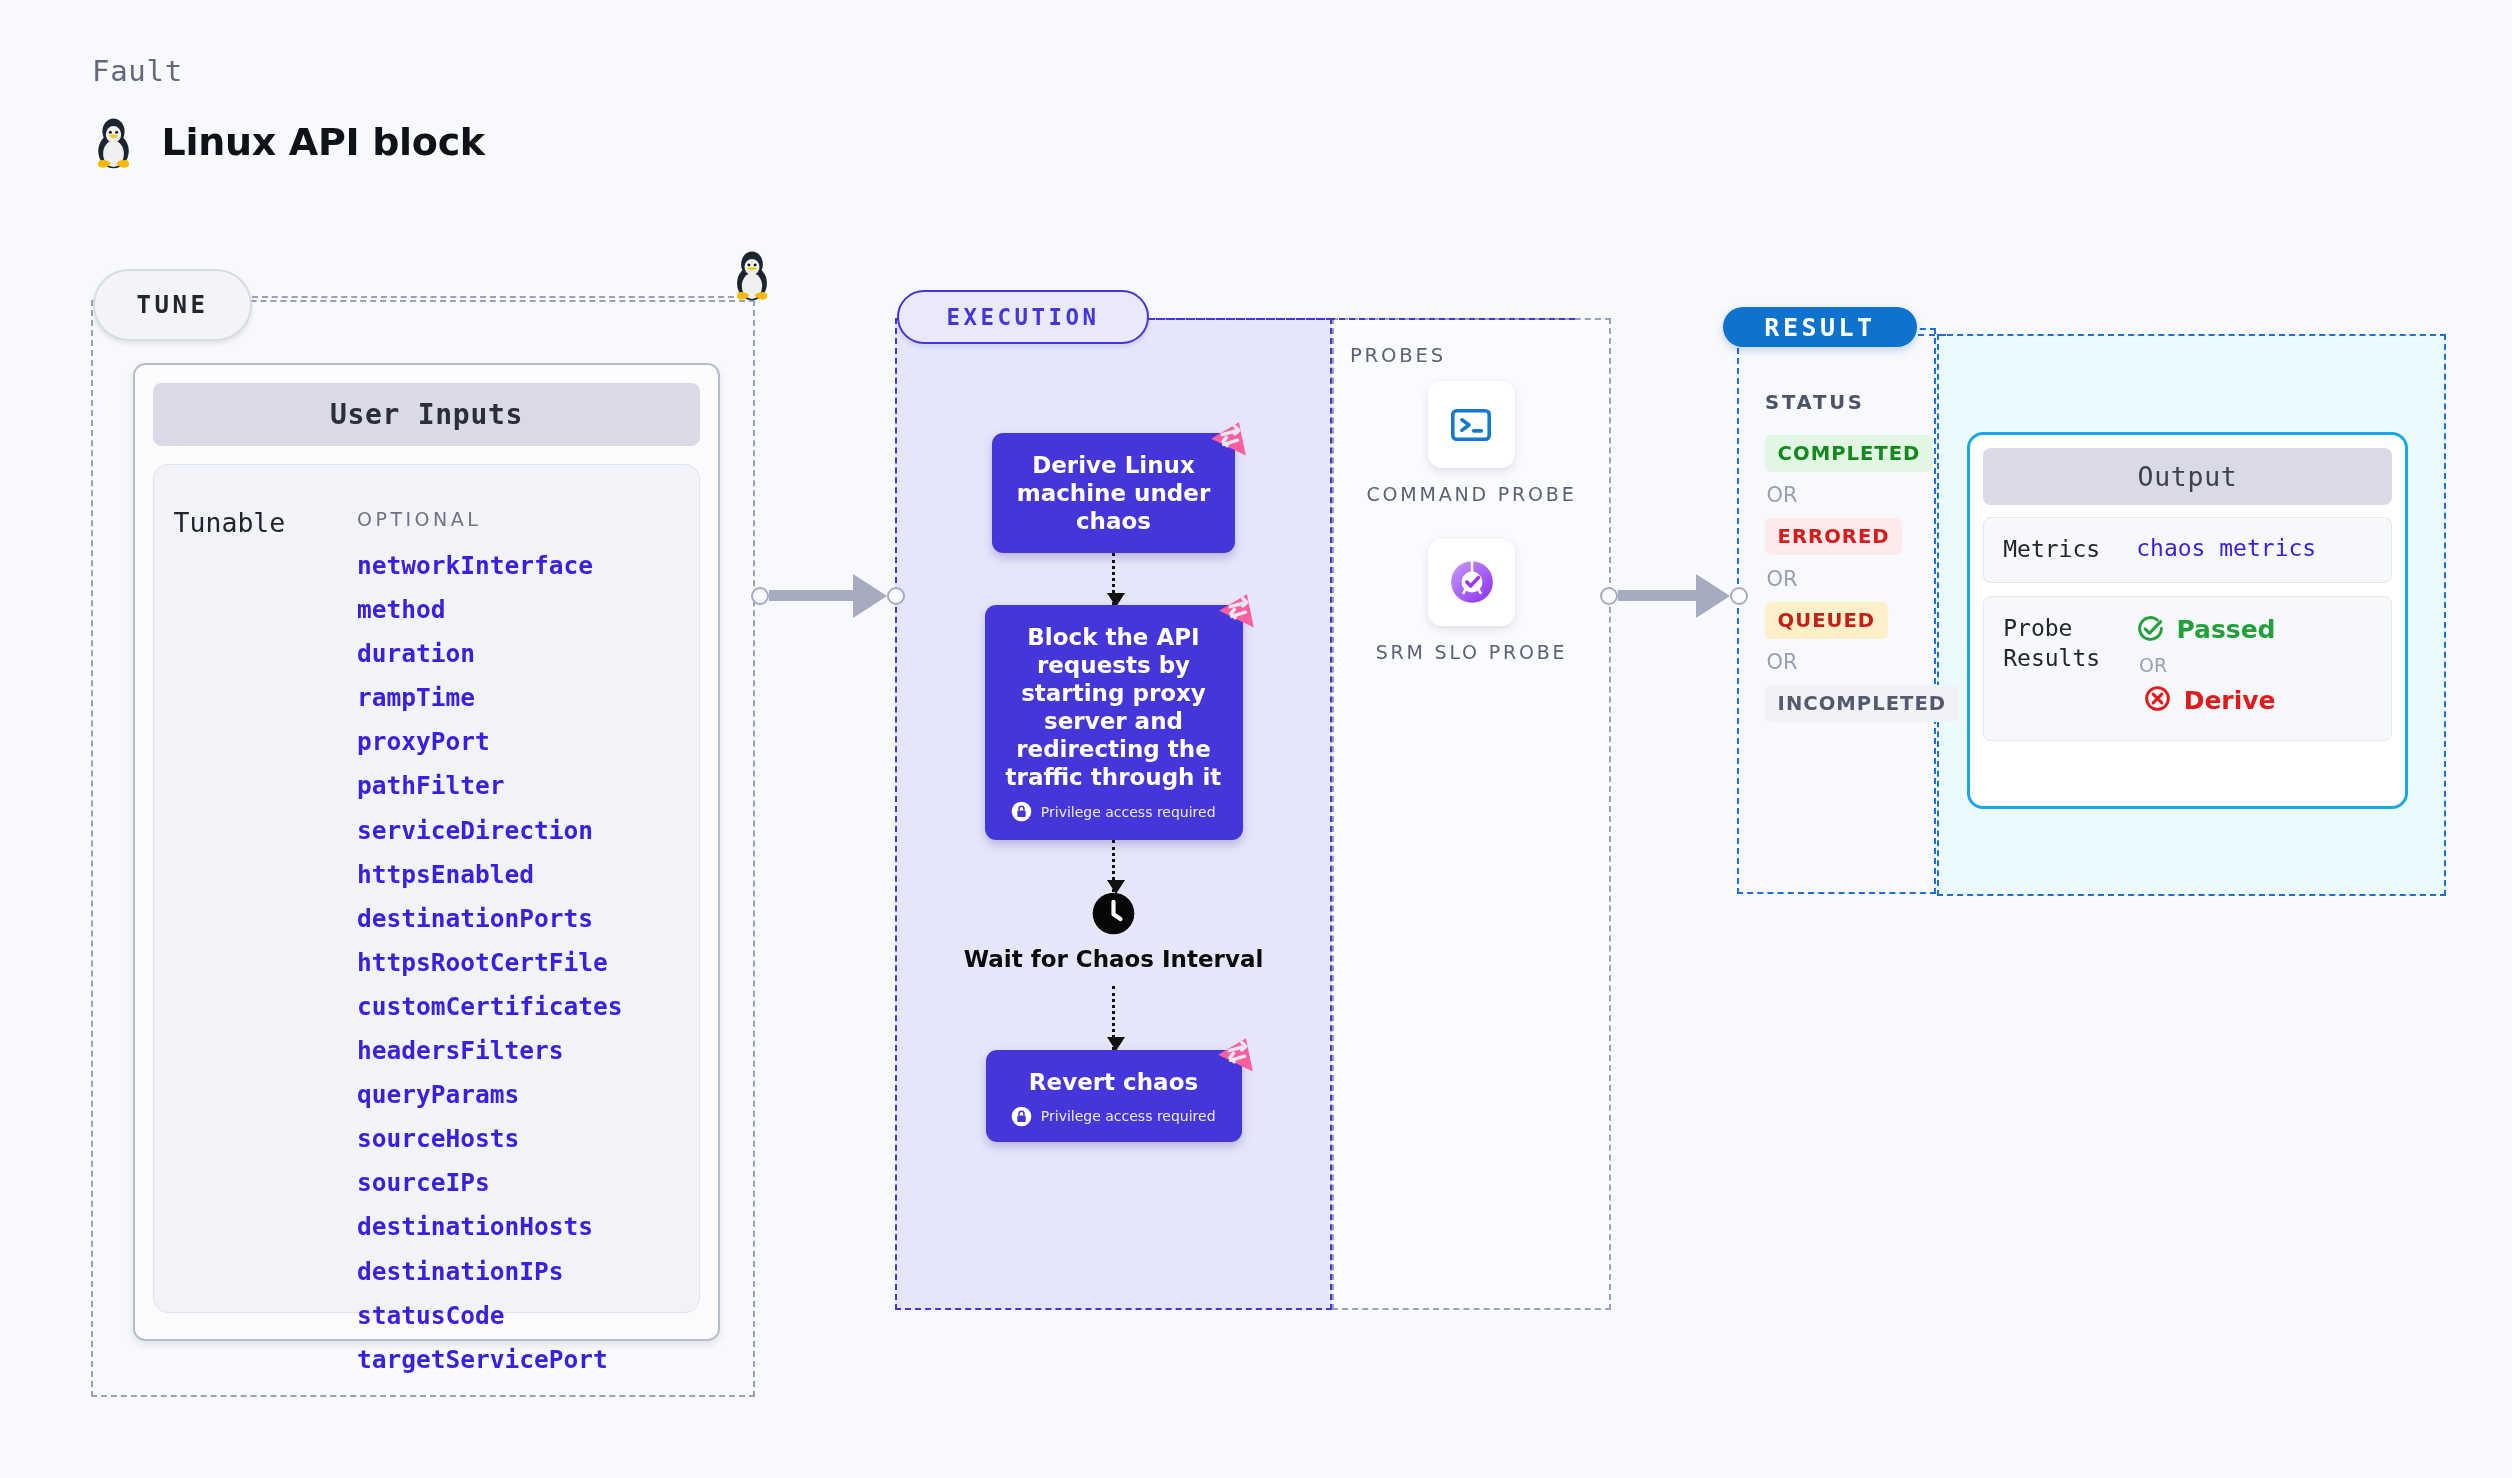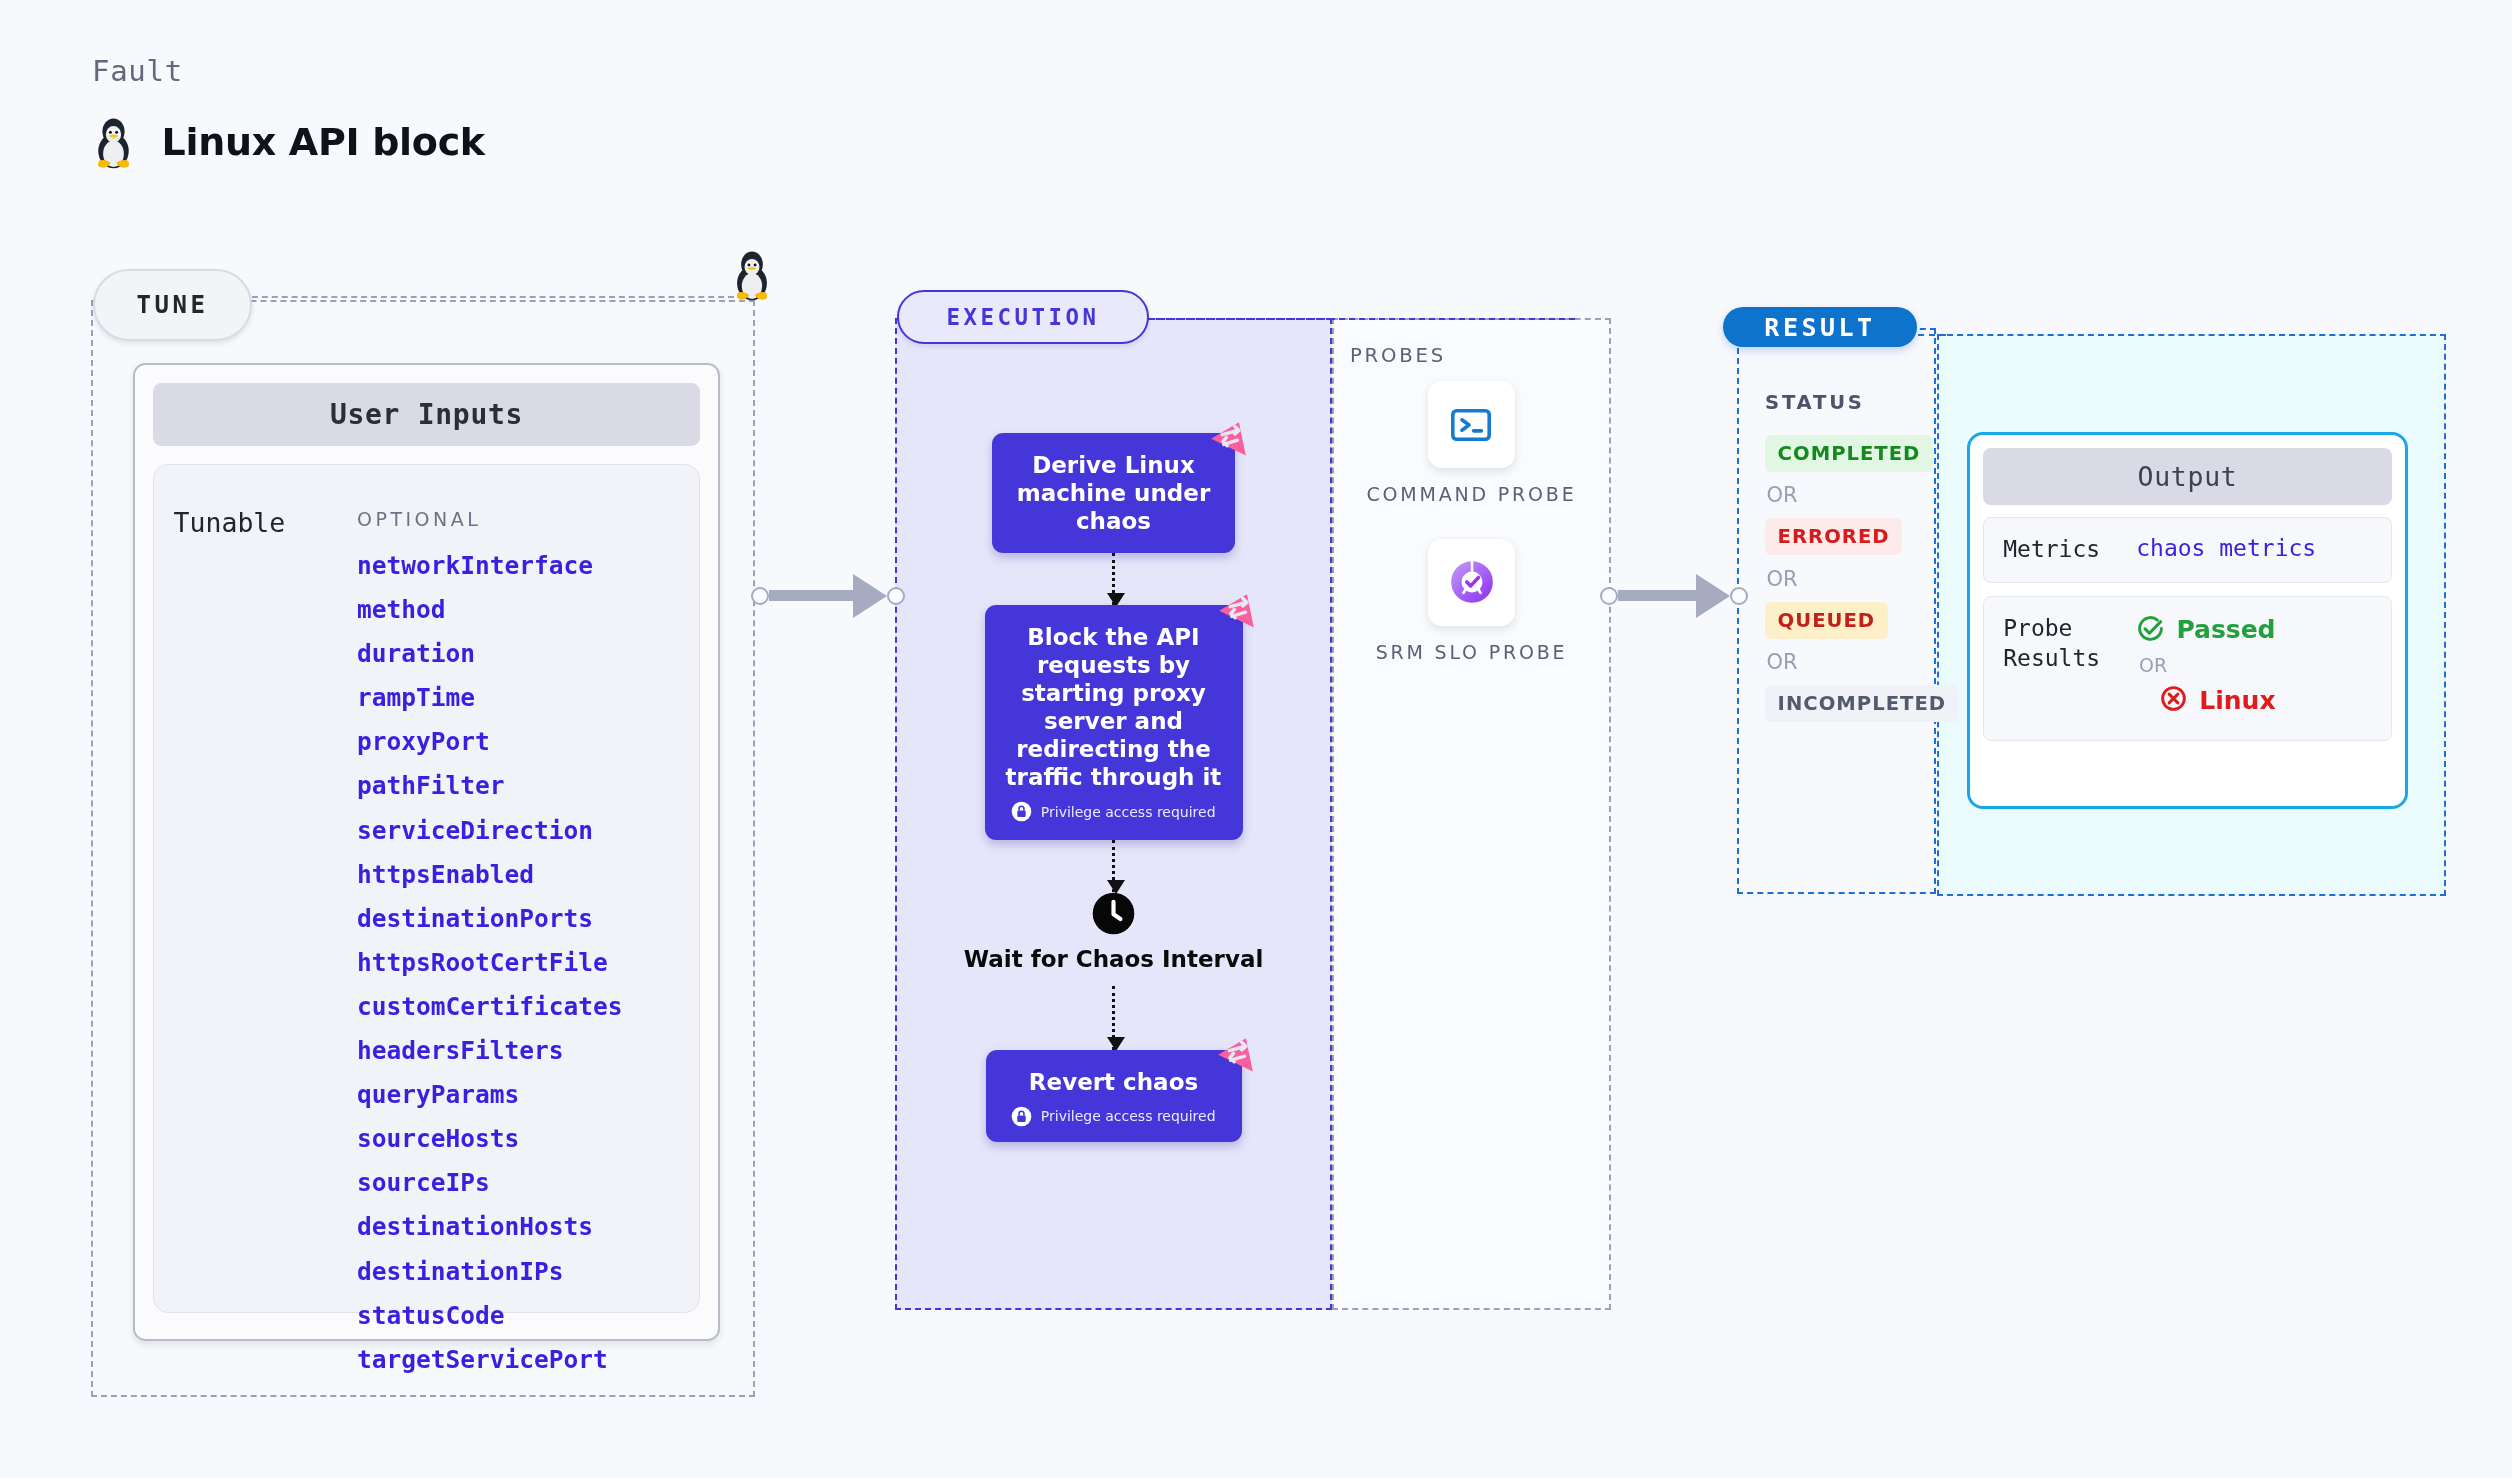--- a/index.html
+++ b/index.html
@@ -423,20 +423,20 @@
           <span class="pr-pass">Passed</span>
         </span>
         <span class="pr-or">OR</span>
         <span class="pr-row">
           <span>
             <svg viewBox="0 0 40 40" width="29" height="29">
               <circle cx="20" cy="20" r="15" fill="none" stroke="#e01b1b" stroke-width="4"></circle>
               <path d="M14 14 L26 26 M26 14 L14 26" stroke="#e01b1b" stroke-width="4.2" stroke-linecap="round"></path>
             </svg>
           </span>
-          <span class="pr-fail">Linux</span>
+          <span class="pr-fail">Derive</span>
         </span>
       </span>
     </div>
   </div>
 
 </div>
 
 
 </body></html>

